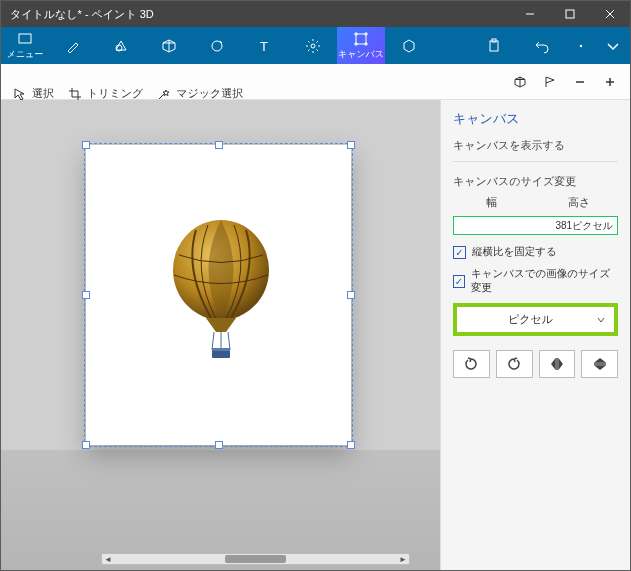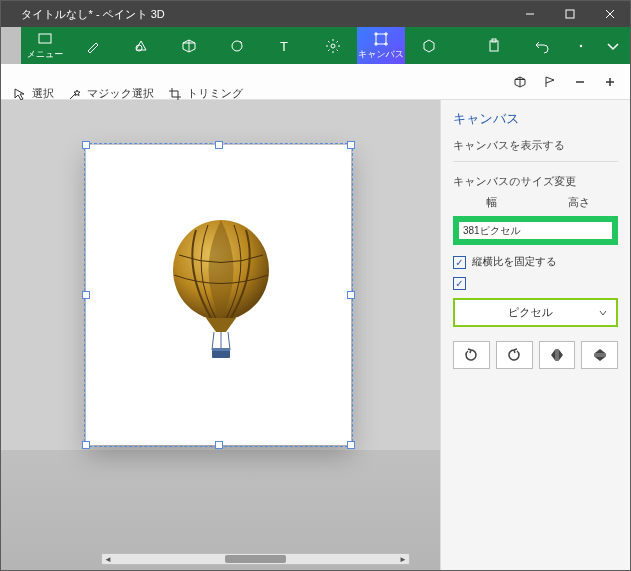--- a/index.html
+++ b/index.html
@@ -1,22 +1,22 @@
 <!DOCTYPE html>
 <html><head>
 <meta charset="utf-8">
 <style>
 * { box-sizing: border-box; margin: 0; padding: 0; font-family: "Yu Gothic UI", "Segoe UI", Meiryo, sans-serif; }
 body { width: 631px; height: 571px; overflow: hidden; background: #fff; }
 .win { width: 631px; height: 571px; border: 1px solid #5b5b5b; display: flex; flex-direction: column; background:#c0c0c0;}
-.titlebar { height: 26px; background: #444; color: #fff; display: flex; align-items: center; font-size: 11px; padding-left: 20px; }
+.titlebar { height: 26px; background: #444; color: #fff; display: flex; align-items: center; font-size: 11px; padding-left: 9px; }
 .titlebar .spacer { flex: 1; }
 .titlebar .wbtn { width: 40px; height: 26px; display:flex; align-items:center; justify-content:center; color:#fff; }
 .wbtn svg { width:10px; height:10px; }
-.toolbar { height: 37px; background: #15803d; display: flex; color:#fff;margin-left:20px; }
+.toolbar { height: 37px; background: #0369a1; display: flex; color:#fff; }
 .tbtn { width: 48px; display:flex; flex-direction:column; align-items:center; justify-content:center; font-size:9px; gap:1px; }
 .tbtn.menu { width:48px;}
 .tbtn.active { background: linear-gradient(135deg,#3a7dff,#6a4dff); }
 .tbtn svg { width:16px; height:16px; }
 .toolbar .spacer { flex:1; }
 .subtoolbar { height: 36px; background:#fdfdfd; border-bottom:1px solid #e0e0e0; display:flex; align-items:center; gap:2px; padding:0 6px; font-size:11px; color:#333;}
 .subbtn { display:flex; align-items:center; gap:5px; padding:4px 6px;margin-top:24px; }
 .subbtn svg { width:14px; height:14px; }
 .subsep { flex:1; }
 .subicon { width:28px; display:flex; align-items:center; justify-content:center; }
@@ -42,24 +42,24 @@
 .toggle .sw { width:36px; height:16px; border-radius:8px; position:relative; border:1px solid #888;}
 .toggle .sw.on { background:#2a5db0; border-color:#2a5db0;}
 .toggle .sw.on .knob { right:1px; background:#fff;}
 .toggle .sw.off { background:#fff;}
 .toggle .sw.off .knob { left:1px; background:#333;}
 .toggle .knob { position:absolute; top:1px; width:12px; height:12px; border-radius:50%;}
 .sp-hr { border:none; border-top:1px solid #ddd; margin:8px 0 12px;}
 .dim-row { display:flex; gap:10px; margin-bottom:6px;}
 .dim-row > div { flex:1; text-align:center; font-size:11px; color:#444;}
 .dim-inputs { display:flex; gap:10px; margin-bottom:10px;}
-.dim-inputs input { width:100%; border:6px solid #22c55e; background:#fff; font-size:10px; padding:3px 4px; text-align:left; color:#333;}
+.dim-inputs input { width:100%; border:1px solid #22c55e; background:#fff; font-size:10px; padding:3px 4px; text-align:right; color:#333;}
 .chk { display:flex; align-items:center; gap:6px; margin-bottom:8px; font-size:10.5px;}
 .chk .box { width:13px; height:13px; border:1px solid #2a5db0; display:flex; align-items:center; justify-content:center; color:#2a5db0; font-size:10px;}
-.unit-sel { border:2px solid #84cc16; background:#fff; padding:5px 8px; display:flex; align-items:center; justify-content:space-between; font-size:11px; margin-bottom:14px;}
+.unit-sel { border:4px solid #84cc16; background:#fff; padding:5px 8px; display:flex; align-items:center; justify-content:space-between; font-size:11px; margin-bottom:14px;}
 .rot-row { display:flex; gap:6px; margin-top:8px;}
 .rot-btn { flex:1; height:28px; border:1px solid #bbb; background:#fff; display:flex; align-items:center; justify-content:center;}
 .rot-btn svg { width:14px; height:14px; stroke:#444; fill:none; stroke-width:1.5;}
 </style>
 </head>
 <body>
 
 <div class="win">
 
   <div class="titlebar">
@@ -177,29 +177,29 @@
 
   <div class="subtoolbar">
     <div class="subbtn">
       <svg viewBox="0 0 14 14">
           <path d="M2 2 L2 11 L5 8 L8 13 L10 12 L7 7 L11 7 Z" fill="none" stroke="#333"></path>
         </svg>
       <span>選択</span>
     </div>
     <div class="subbtn">
       <svg viewBox="0 0 14 14">
-          <path d="M2 12 L8 6 M9 3 L10 5 L12 5 L10.5 6.5 L11 8.5 L9 7.5 L7 8.5 L7.5 6.5 L6 5 L8 5 Z" fill="none" stroke="#333"></path>
-        </svg>
-      <span>マジック選択</span>
+          <path d="M4 1 L4 10 L13 10 M1 4 L10 4 L10 13" fill="none" stroke="#333"></path>
+        </svg>
+      <span>トリミング</span>
     </div>
     <div class="subbtn">
       <svg viewBox="0 0 14 14">
-          <path d="M4 1 L4 10 L13 10 M1 4 L10 4 L10 13" fill="none" stroke="#333"></path>
-        </svg>
-      <span>トリミング</span>
+          <path d="M2 12 L8 6 M9 3 L10 5 L12 5 L10.5 6.5 L11 8.5 L9 7.5 L7 8.5 L7.5 6.5 L6 5 L8 5 Z" fill="none" stroke="#333"></path>
+        </svg>
+      <span>マジック選択</span>
     </div>
     <div class="subsep"></div>
     <div class="subicon">
         <svg viewBox="0 0 14 14" width="14" height="14">
           <path d="M7 2 L12 4.5 L12 9.5 L7 12 L2 9.5 L2 4.5 Z M7 2 L7 12 M2 4.5 L12 4.5" fill="none" stroke="#333"></path>
         </svg>
       </div>
     <div class="subicon">
         <svg viewBox="0 0 14 14" width="14" height="14">
           <path d="M3 2 L3 12 M3 2 L11 5 L3 8" fill="none" stroke="#333"></path>
@@ -282,20 +282,21 @@
       <div class="dim-inputs">
         <input value="381ピクセル" style="">
       </div>
 
       <div class="chk">
         <div class="box">✓</div>
         <span>縦横比を固定する</span>
       </div>
       <div class="chk">
         <div class="box">✓</div>
+        <span>キャンバスでの画像のサイズ変更</span>
       </div>
 
       <div class="unit-sel">
         <span style="flex:1;text-align:center">ピクセル</span>
         <svg width="10" height="10" viewBox="0 0 10 10">
             <path d="M2 3 L5 7 L8 3" fill="none" stroke="#555"></path>
           </svg>
       </div>
 
       <div class="rot-row">

